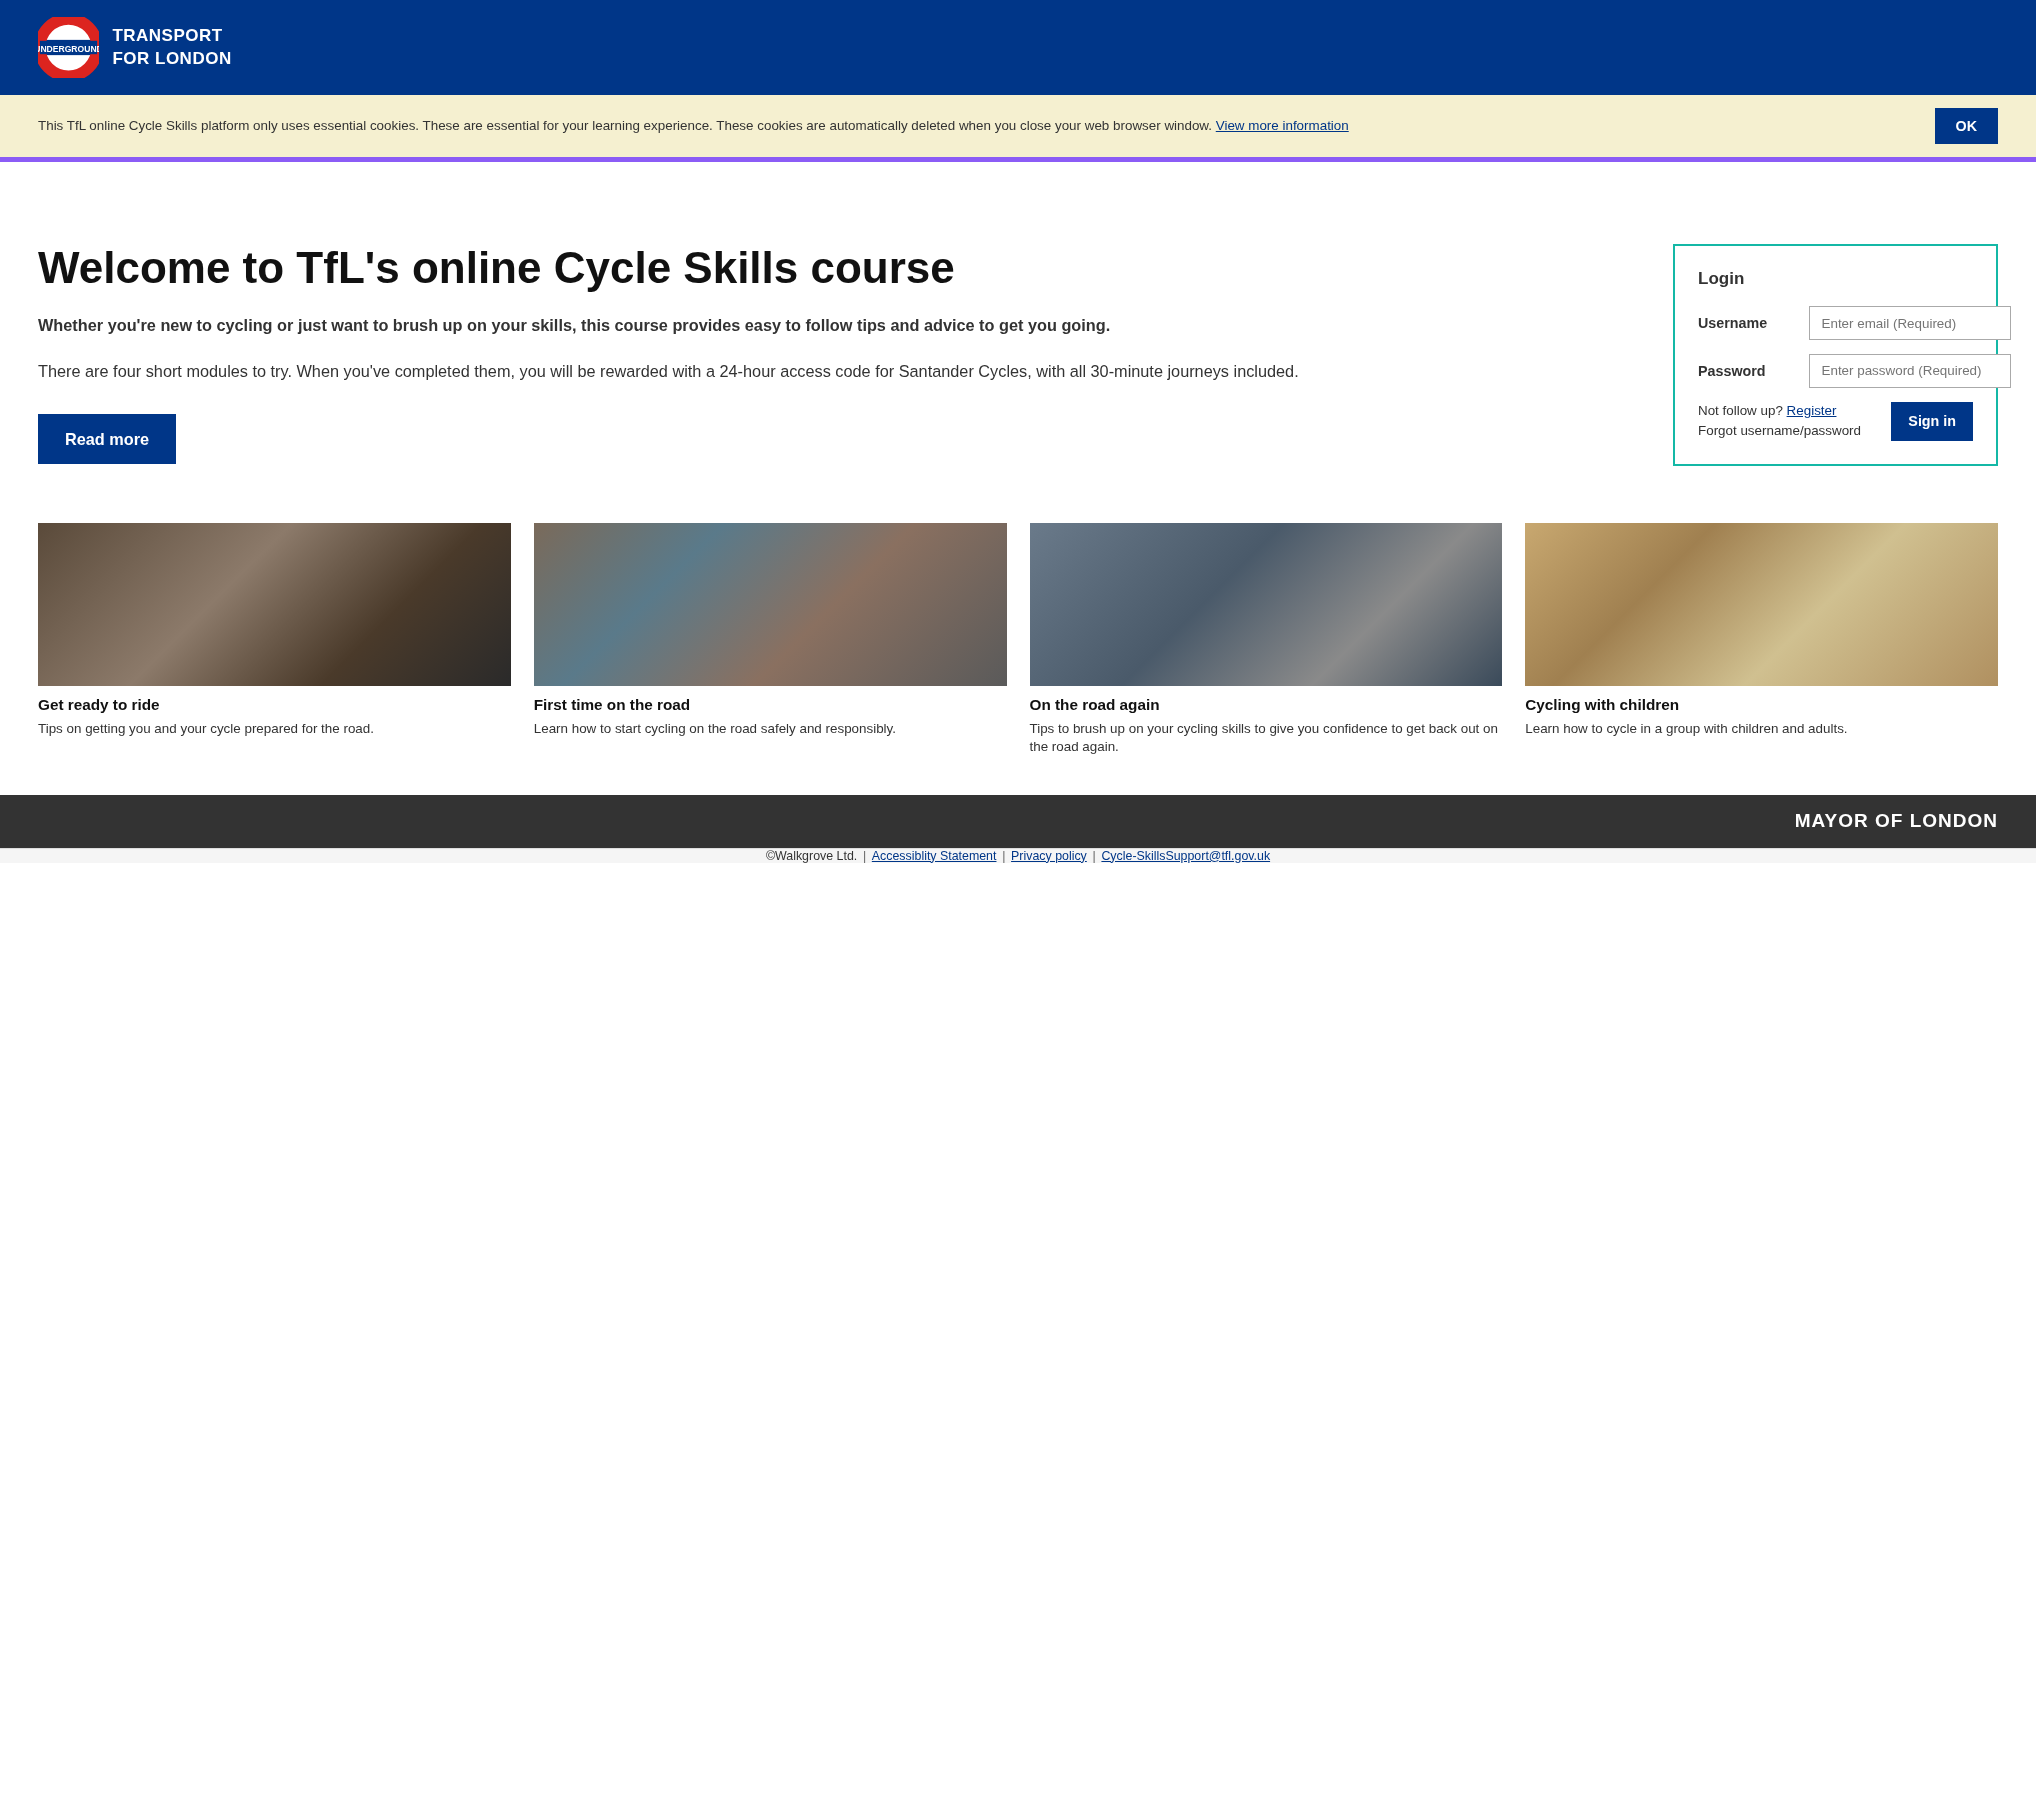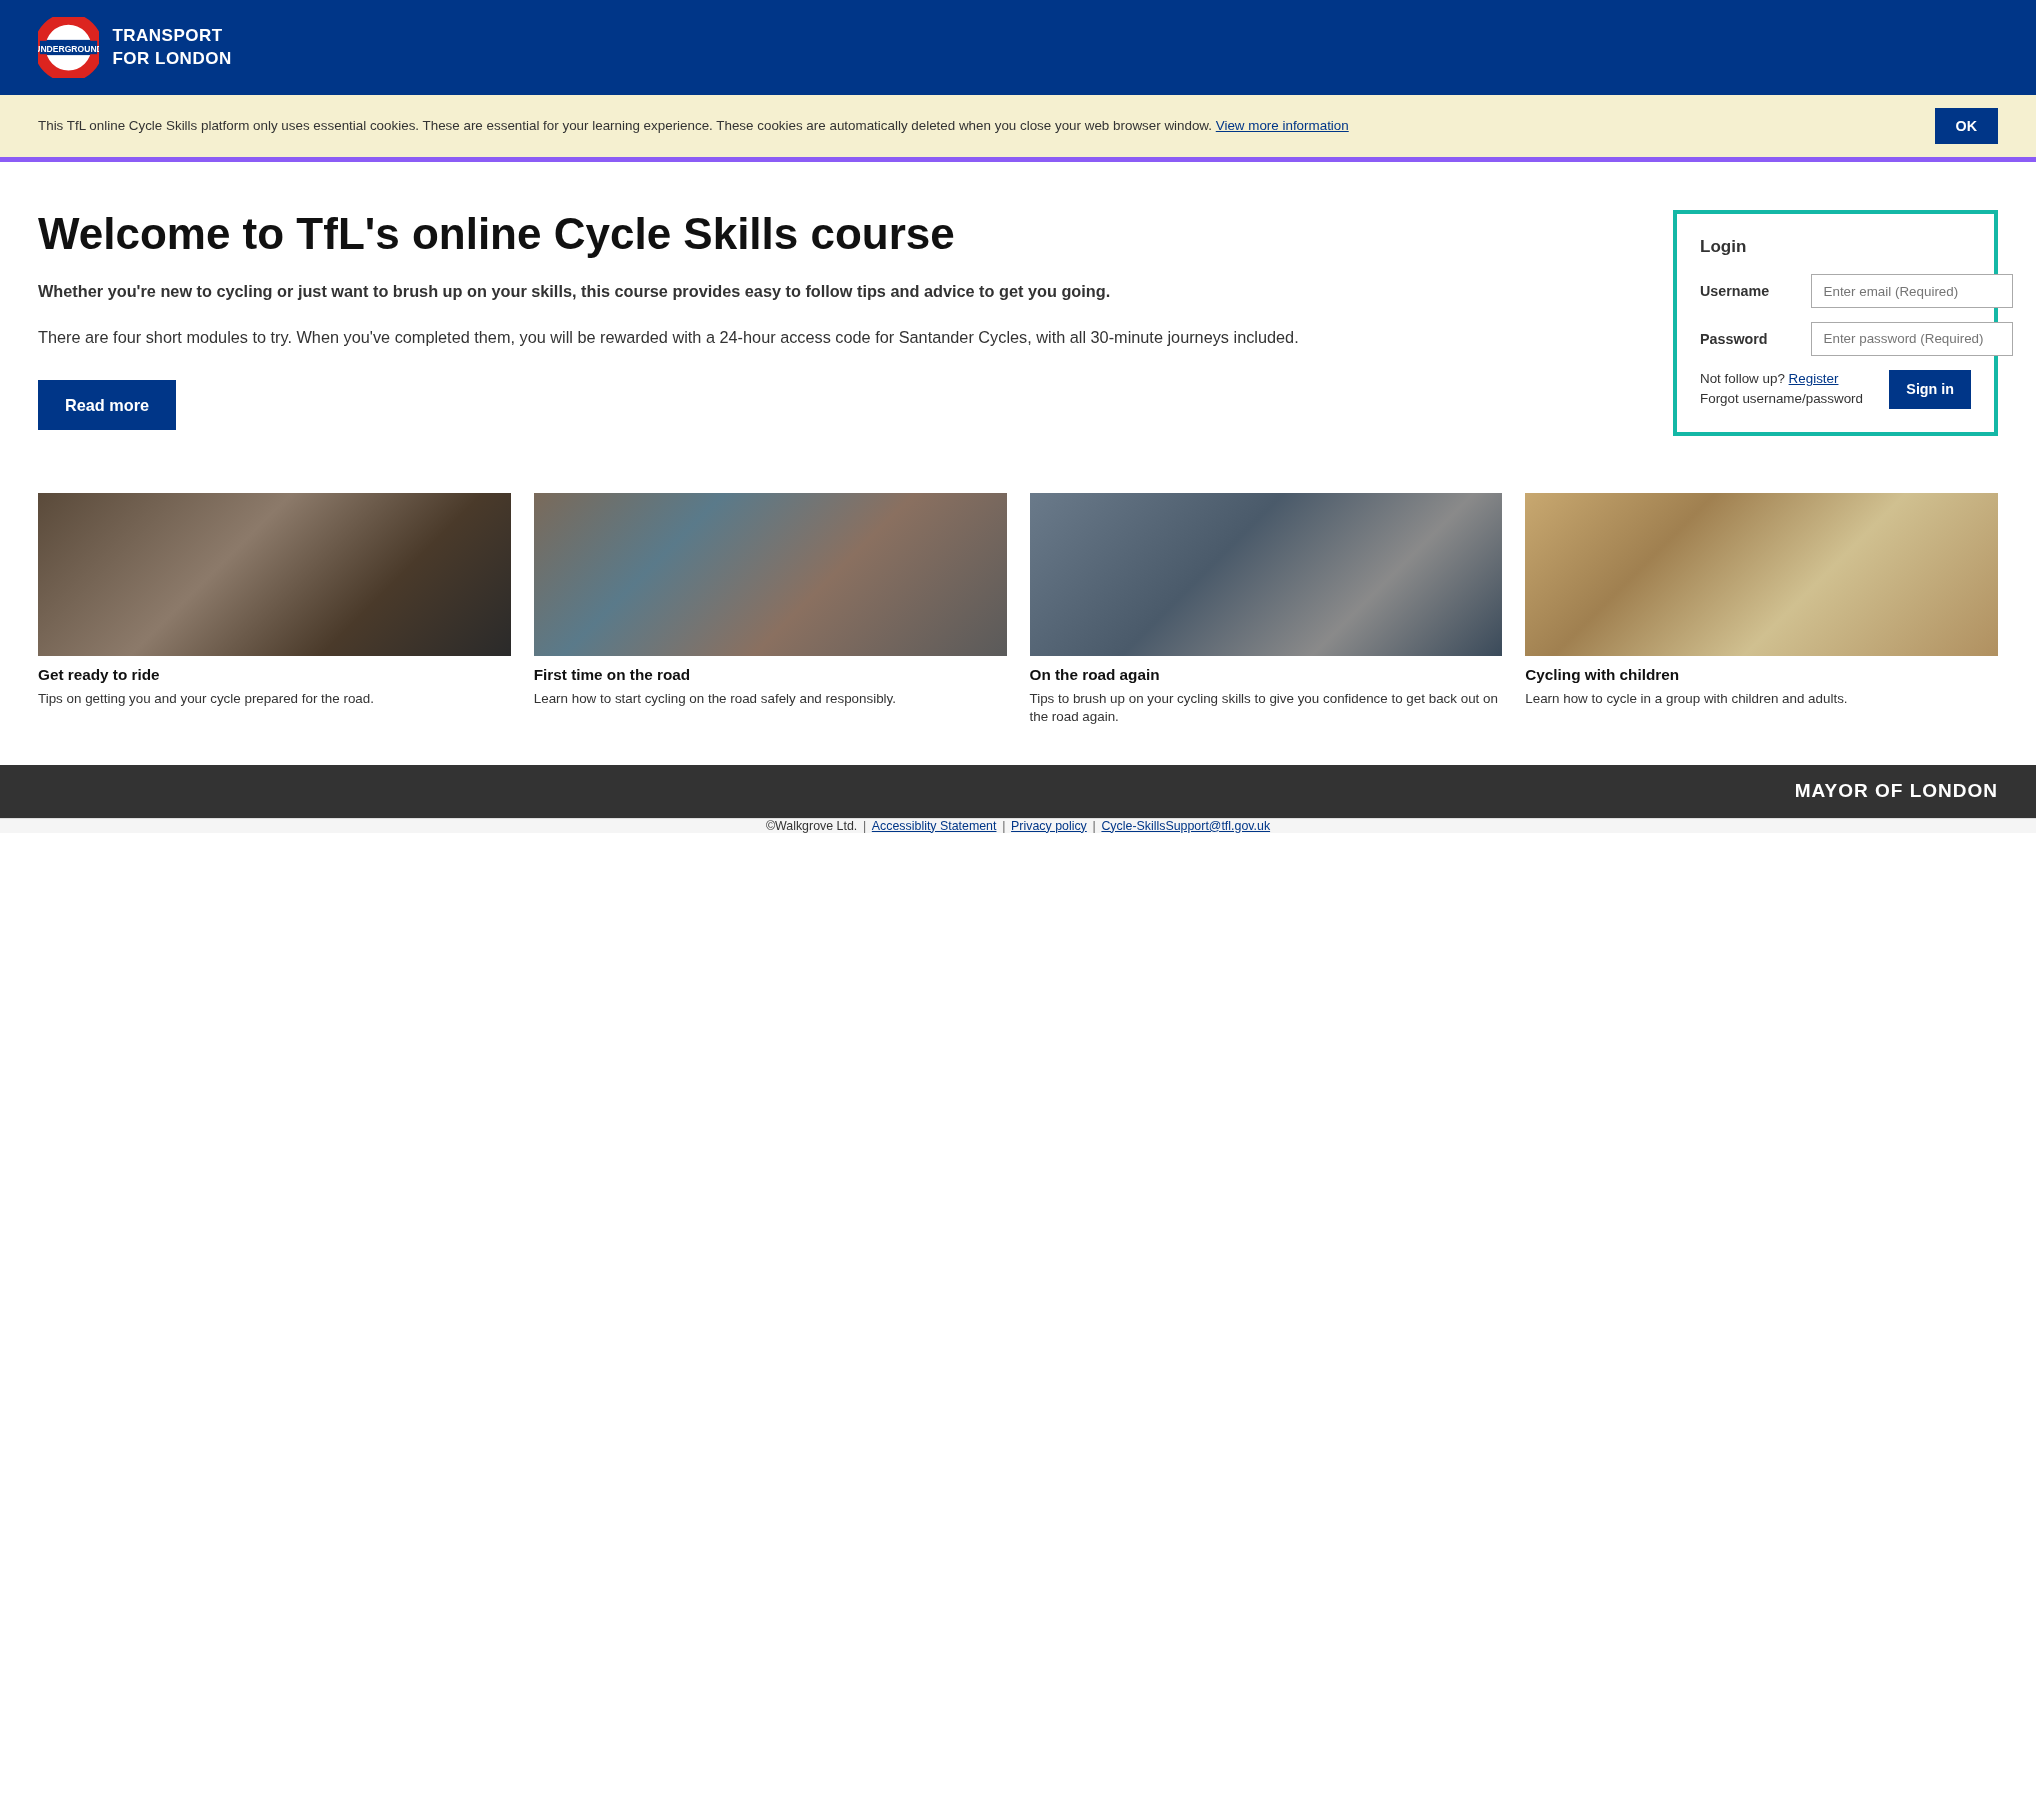--- a/index.html
+++ b/index.html
@@ -62,20 +62,21 @@
       flex-shrink: 0;
     }
 
     
     .main-content {
       padding: 48px 38px 38px 38px;
       display: flex;
       gap: 38px;
       align-items: flex-start;
       max-width: 1147px;
+      margin-top: 34px;
     }
 
     .hero-section {
       flex: 1;
     }
     .hero-title {
       font-size: 44px;
       font-weight: bold;
       color: #111;
       line-height: 1.1;
@@ -102,21 +103,21 @@
       font-size: 16.3px;
       font-weight: bold;
       cursor: pointer;
       display: inline-block;
     }
 
     
     .login-box {
       width: 325px;
       flex-shrink: 0;
-      border: 4px solid #14b8a6;
+      border: 2px solid #14b8a6;
       padding: 23px;
       background: #fff;
     }
     .login-title {
       font-size: 17px;
       font-weight: bold;
       margin-bottom: 17px;
     }
     .login-row {
       display: flex;

